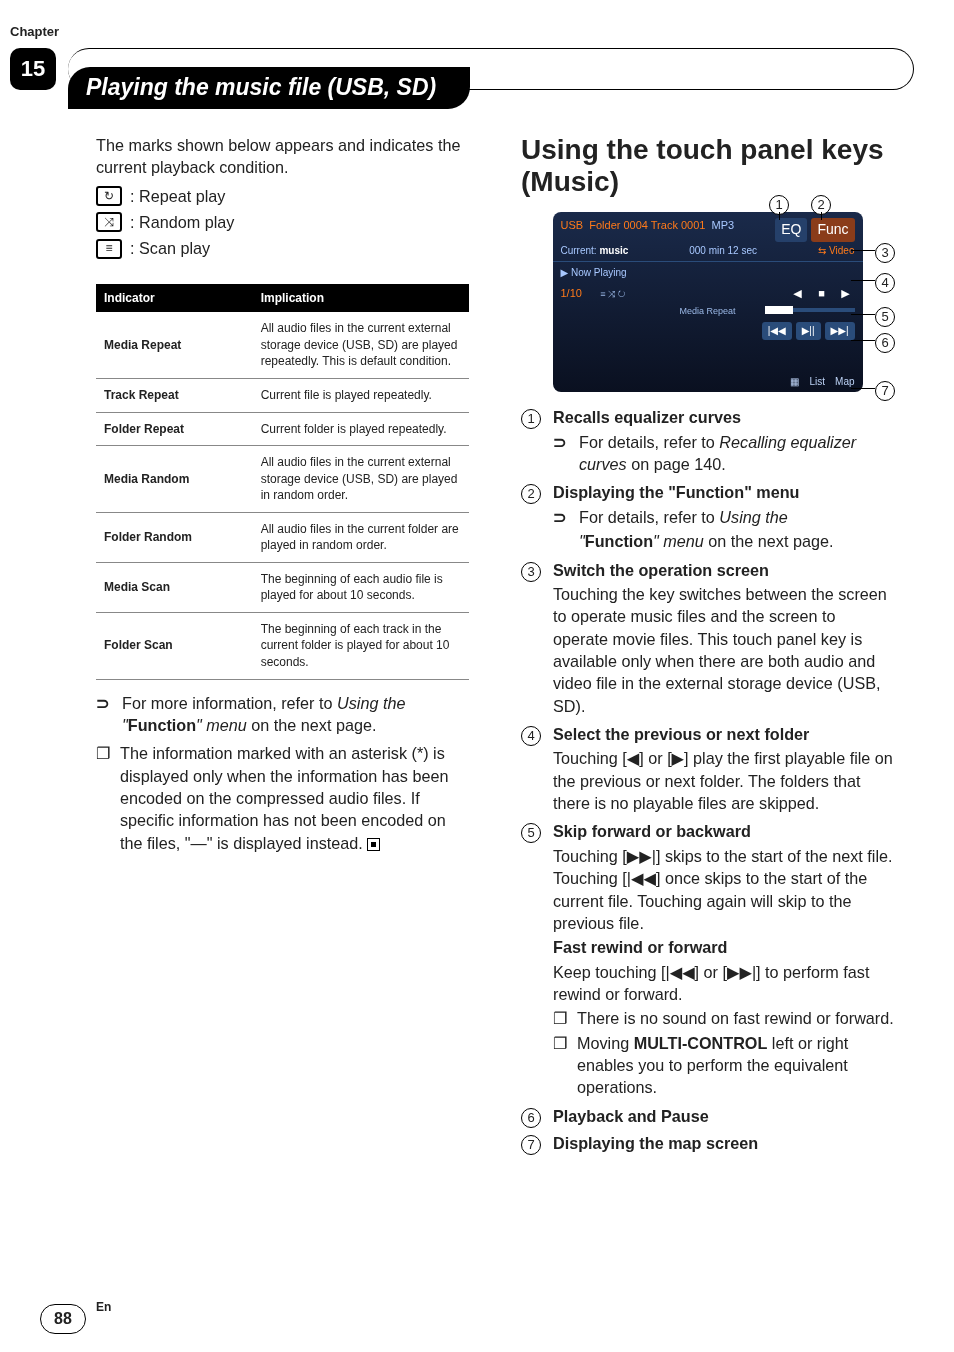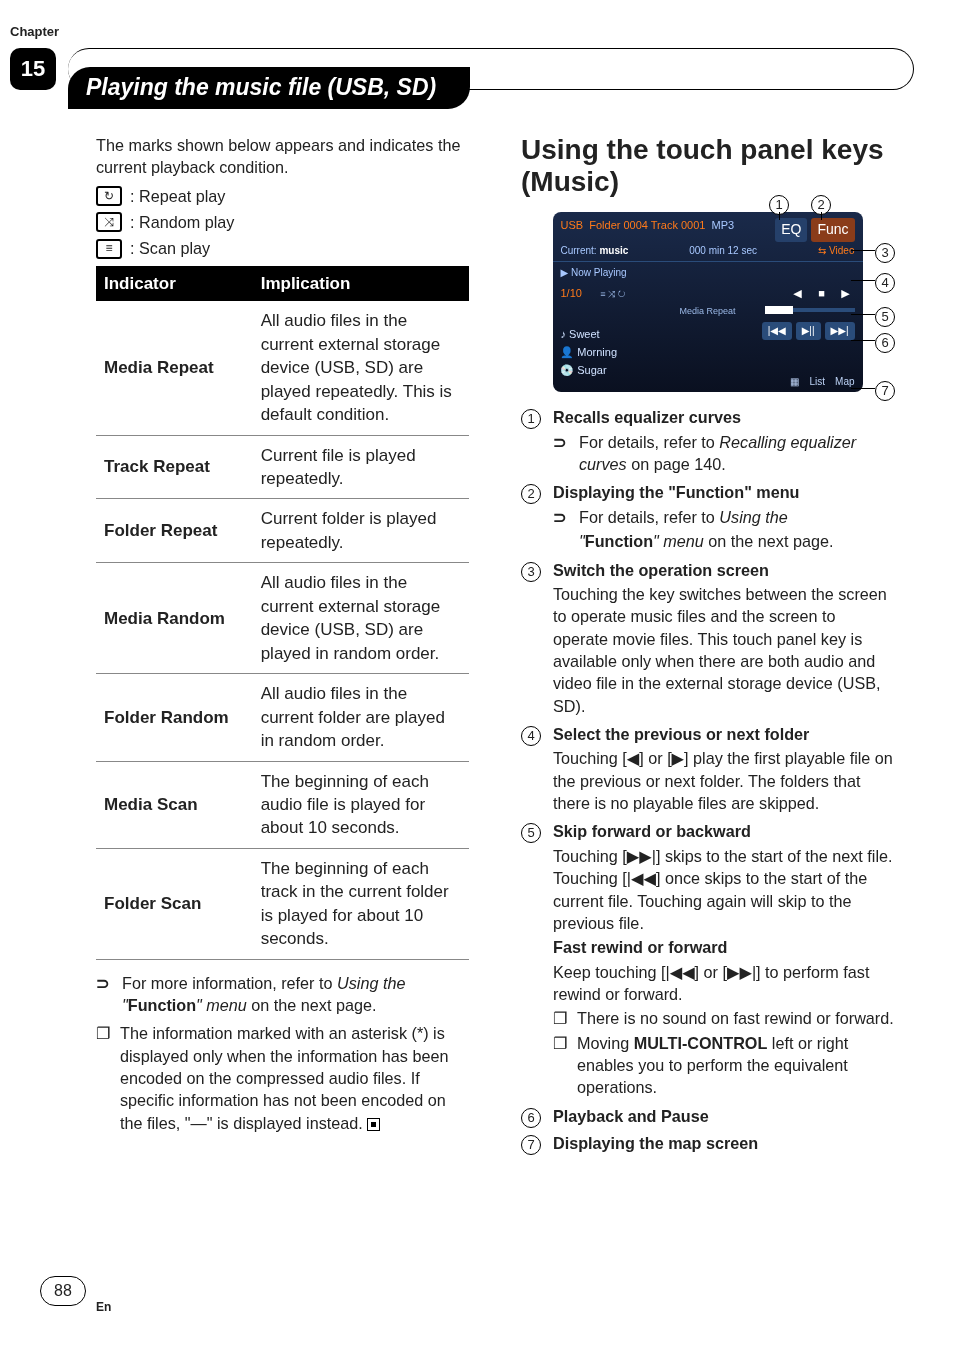--- a/index.html
+++ b/index.html
@@ -29,21 +29,21 @@
   
   .cols { position: absolute; top: 134px; left: 96px; right: 60px; bottom: 80px; display: flex; gap: 52px; }
   .col { flex: 1; font-size: 16.2px; line-height: 1.38; }
   .col p { margin-bottom: 6px; }
   .icon-row { display: flex; align-items: center; gap: 8px; margin: 4px 0; }
   .icon-box {
     width: 26px; height: 20px; border: 2px solid #000; border-radius: 3px;
     display: inline-flex; align-items: center; justify-content: center; font-size: 12px;
   }
   
-  table.ind { width: 100%; border-collapse: collapse; margin-top: 6px; font-size: 17px; }
+  table.ind { width: 100%; border-collapse: collapse; margin-top: 24px; font-size: 12px; }
   table.ind th { background: #000; color: #fff; text-align: left; padding: 6px 8px; font-weight: bold; }
   table.ind td { padding: 8px; border-bottom: 1px solid #888; vertical-align: middle; }
   table.ind td.k { font-weight: bold; width: 42%; }
   
   .h1 { font-size: 28px; font-weight: 800; line-height: 1.15; margin-bottom: 14px; }
   .screenshot {
     position: relative; width: 310px; height: 180px; margin: 0 auto 14px auto;
     background: linear-gradient(#1a2a4a, #0a1020); border-radius: 8px; color: #fff;
     font-size: 11px; overflow: visible;
   }
@@ -85,23 +85,23 @@
   strong.b { font-weight: bold; }
   
   .left-sub { display:flex; gap:8px; margin-top:12px; }
   .left-sub .arrow { flex:0 0 18px; font-weight:bold; }
   .left-bul { display:flex; gap:8px; margin-top:6px; }
   .left-bul .sq { flex:0 0 16px; }
   .end-sq { display:inline-block; width:13px; height:13px; border:1.5px solid #000; position:relative; vertical-align:-2px; }
   .end-sq::after { content:""; position:absolute; left:3px; top:3px; width:5px; height:5px; background:#000; }
   
   .pagenum {
-    position:absolute; left:40px; bottom:46px; width:46px; height:30px;
+    position:absolute; left:40px; bottom:18px; width:46px; height:30px;
     border:1.5px solid #000; border-radius:16px; display:flex; align-items:center; justify-content:center;
-    font-weight:normal; font-size:16px;
+    font-weight:bold; font-size:16px;
   }
   .lang { position:absolute; left:96px; bottom:38px; font-size:12px; font-weight:bold; }
 </style>
 </head>
 <body>
 
 <div class="page">
 
   <div class="chapter-label">Chapter</div>
   <div class="chapter-badge">15</div>
@@ -213,25 +213,20 @@
               <span></span>
               <span style="color:#9bb8e6;font-size:9px">Media Repeat</span>
               <span></span>
             </div>
           <div class="ss-prog"></div>
           <div class="ss-btns2">
               <span>|◀◀</span>
               <span>▶||</span>
               <span>▶▶|</span>
             </div>
-          <div class="ss-list">
-            <div>♪ Sweet</div>
-            <div>👤 Morning</div>
-            <div>💿 Sugar</div>
-          </div>
           <div class="ss-bottom"><span>▦</span><span>List</span><span>Map</span></div>
         </div>
 
         <div class="callout" style="left:248px; top:-20px;"><span class="circle-num">1</span></div>
         <div class="callout" style="left:290px; top:-20px;"><span class="circle-num">2</span></div>
         <div class="callout" style="left:354px; top:28px;"><span class="circle-num">3</span></div>
         <div class="callout" style="left:354px; top:58px;"><span class="circle-num">4</span></div>
         <div class="callout" style="left:354px; top:92px;"><span class="circle-num">5</span></div>
         <div class="callout" style="left:354px; top:118px;"><span class="circle-num">6</span></div>
         <div class="callout" style="left:354px; top:166px;"><span class="circle-num">7</span></div>

